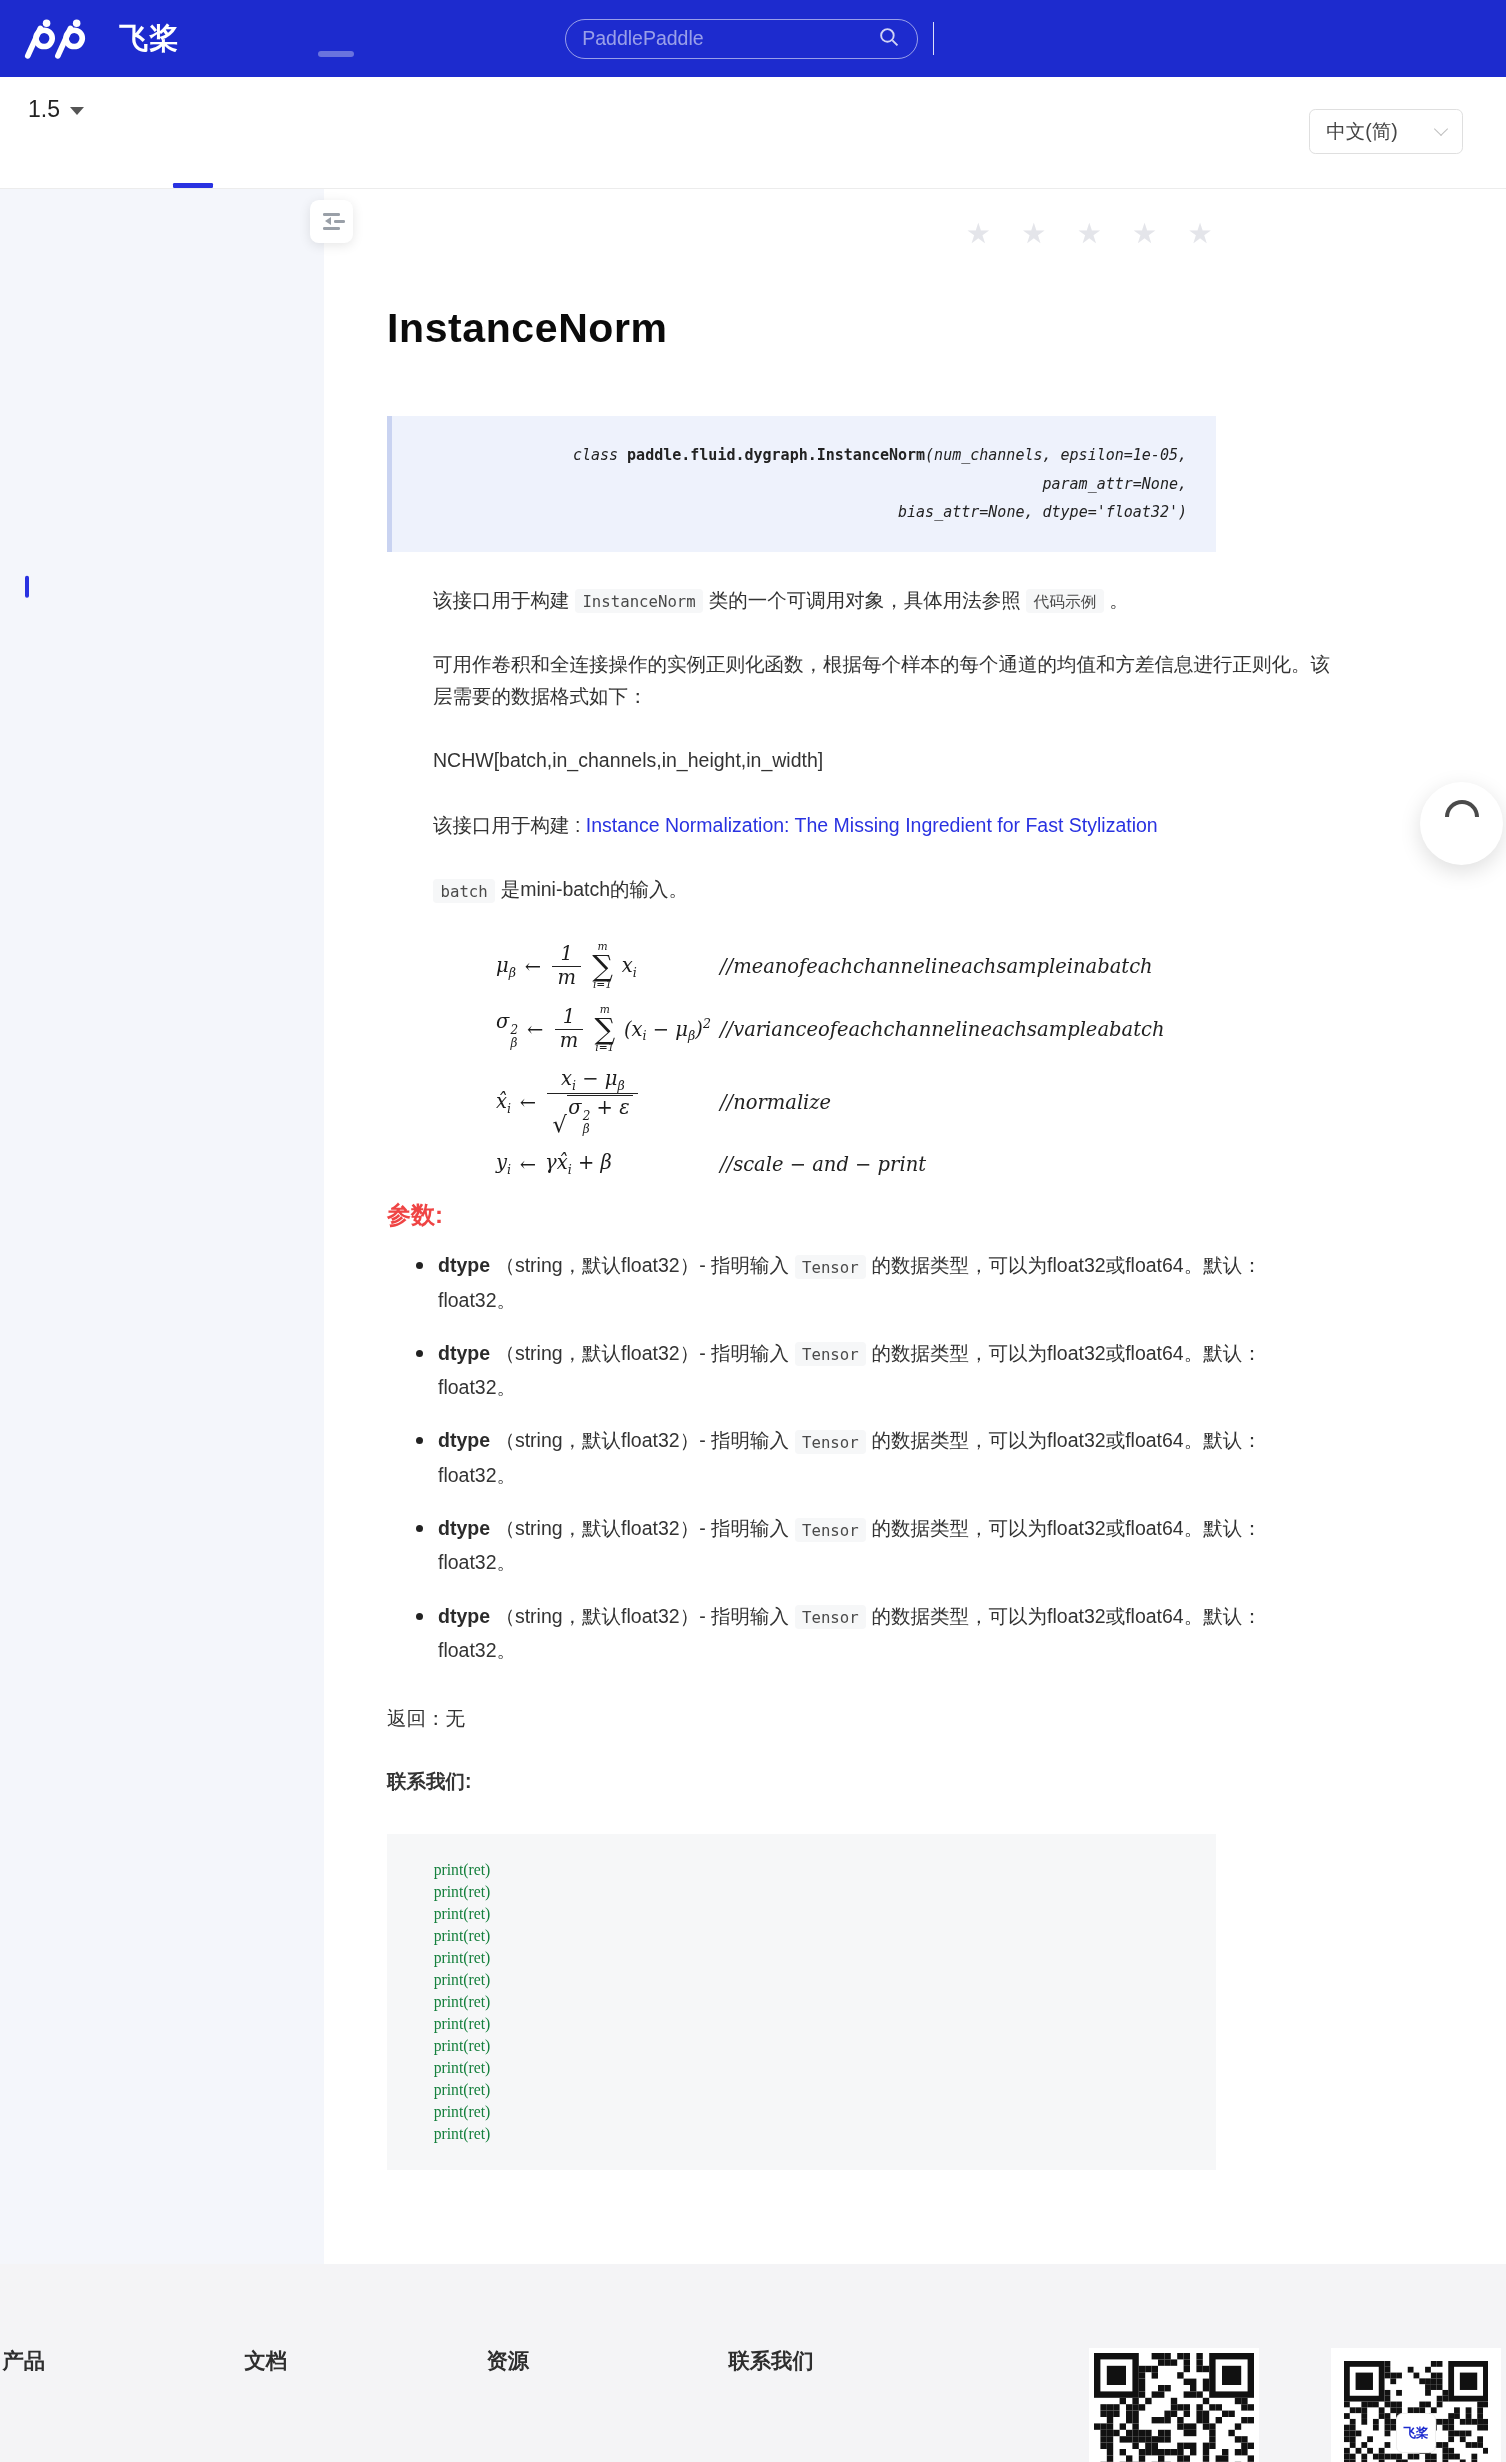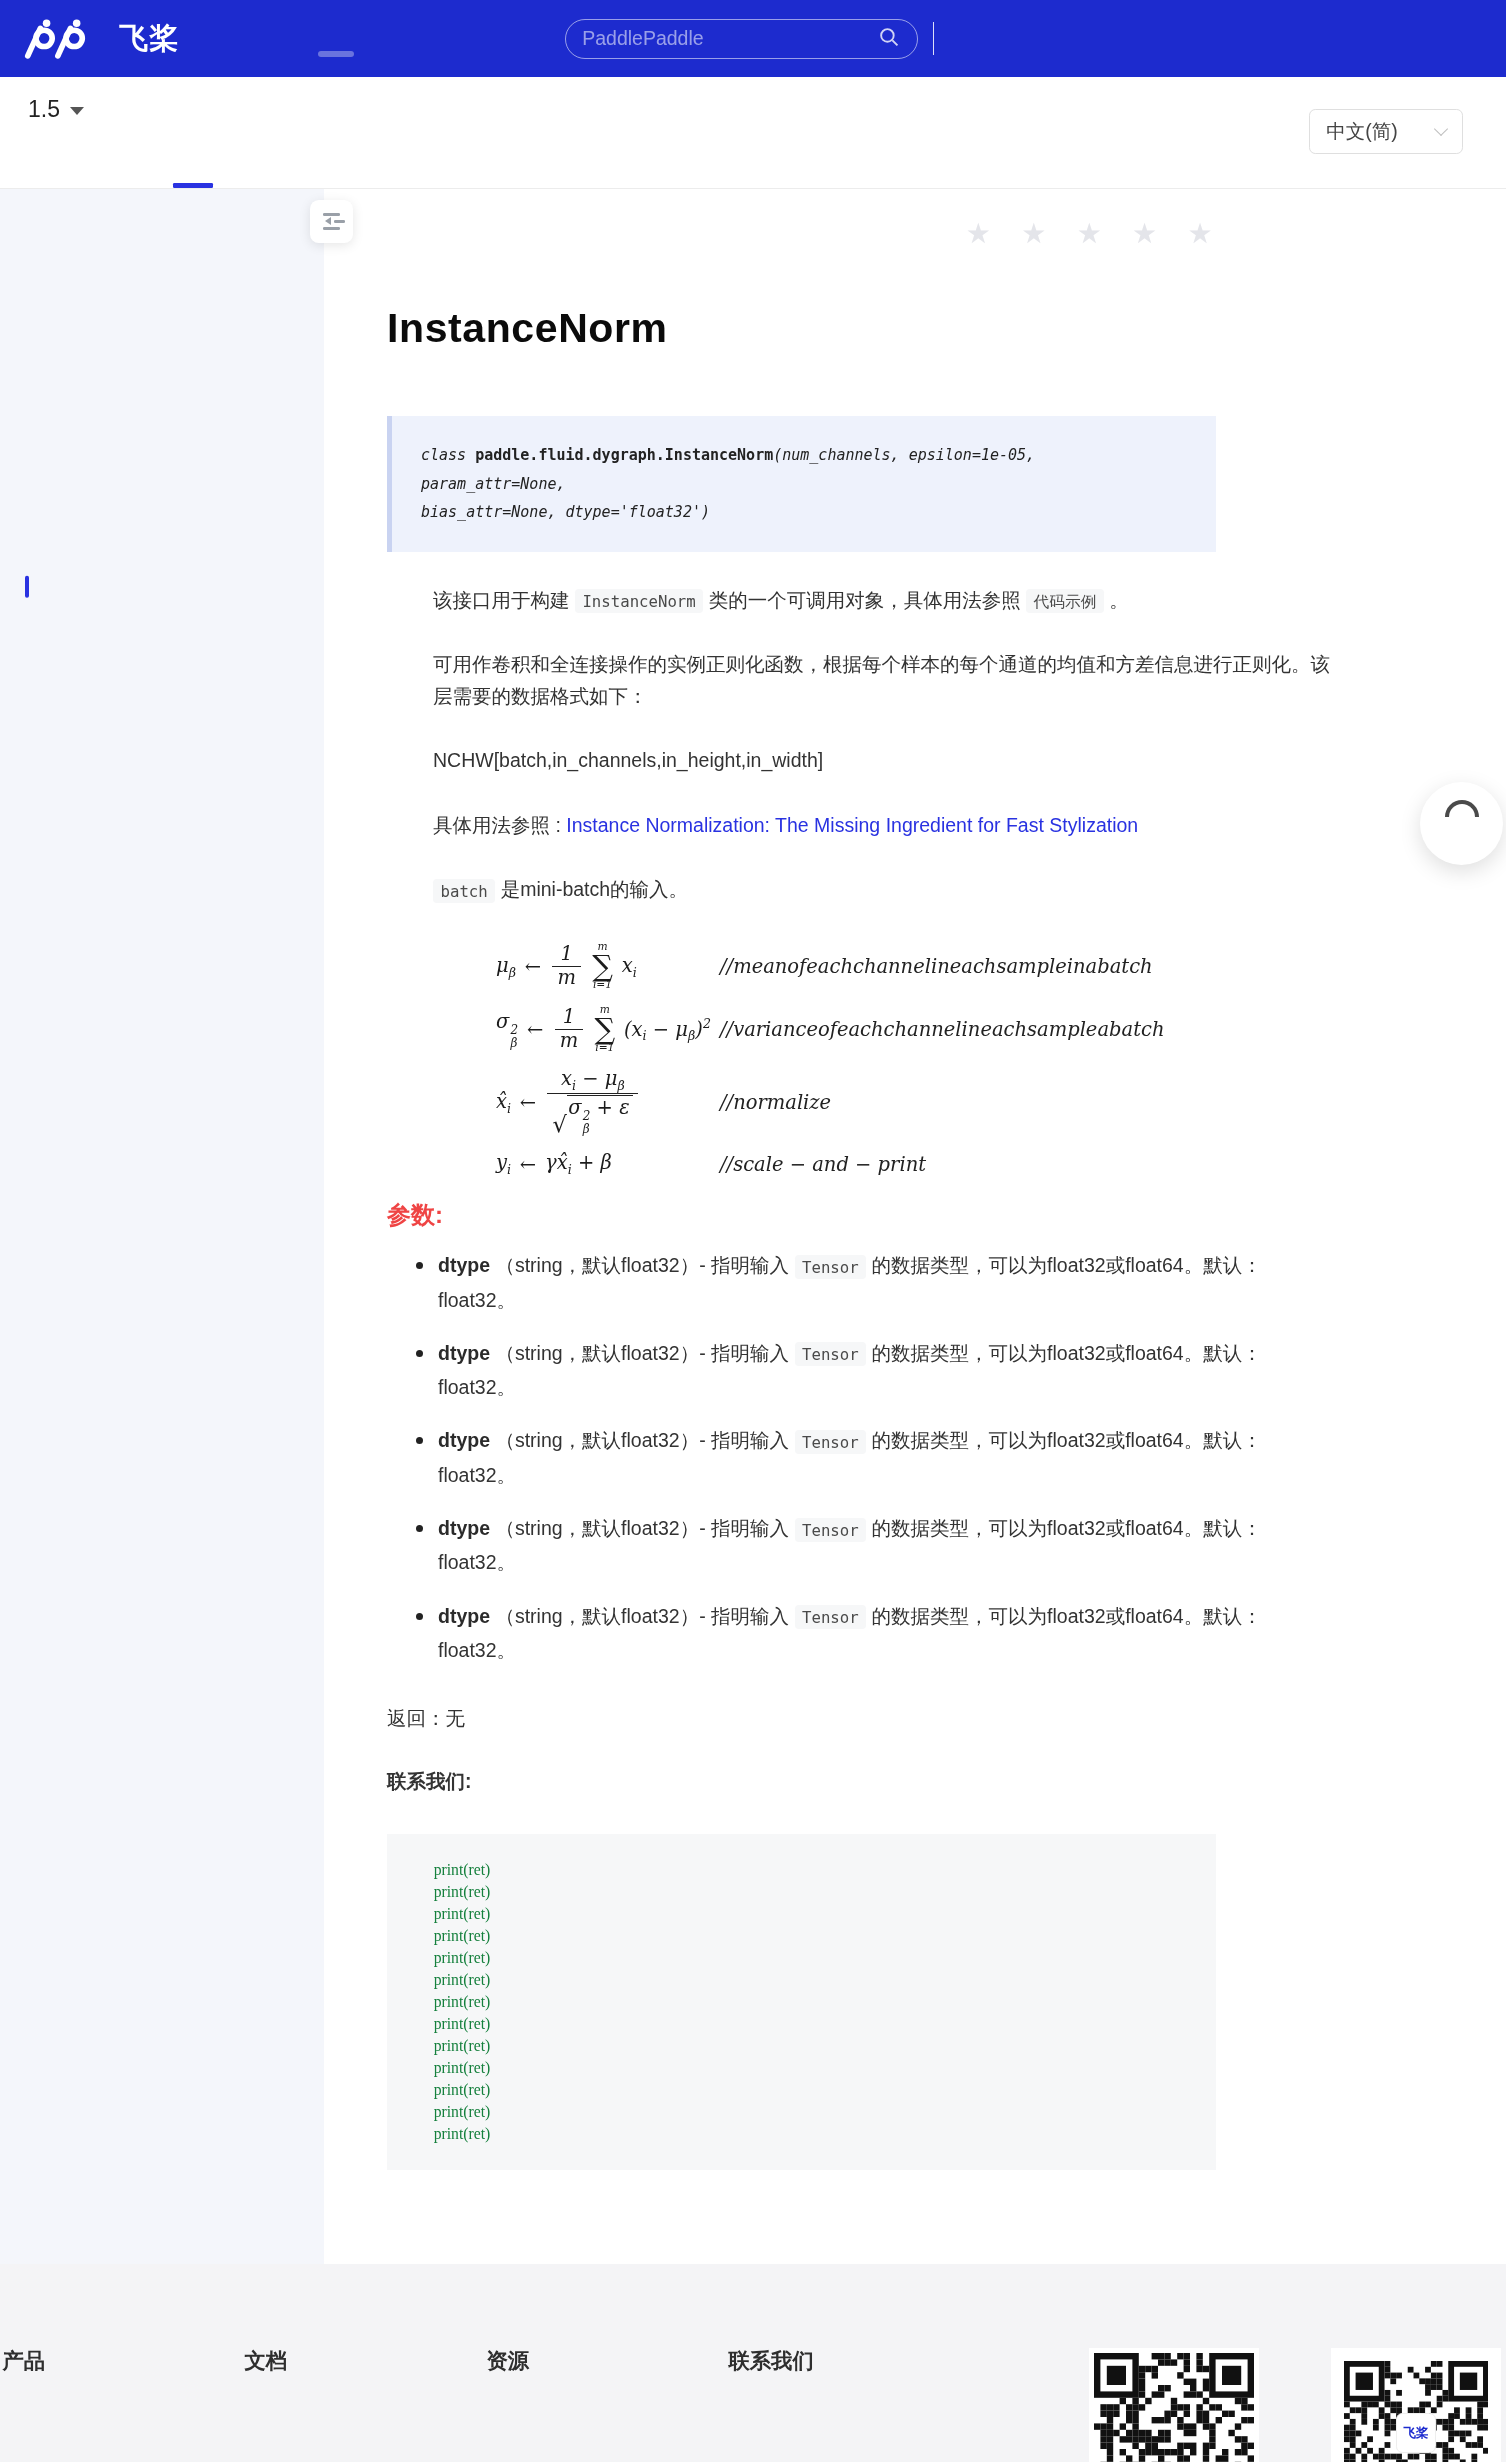--- a/index.html
+++ b/index.html
@@ -54,21 +54,21 @@
 
   .breadcrumb { display:flex; align-items:center; font-size:17.6px; color:#8F8F94; width:910px; }
   .crumb { margin-right:14px; cursor:pointer; white-space:nowrap; }
   .crumb.sep { color:#C6C6CC; cursor:default; margin-right:14px; }
   .crumb:last-child { color:#333; }
   .stars { margin-left:auto; margin-right:73px; letter-spacing:11.3px; font-size:28px; color:#E4E5EA; white-space:nowrap; }
 
   .page-title { margin-top:55px; font-size:41px; font-weight:700; color:#0B0B0B; letter-spacing:0.6px; }
 
   .signature { margin-top:64px; width:829px; background:#EEF2FC; border-left:5.7px solid #C9D3F1;
-     padding:25px 29px; font-family:"DejaVu Sans Mono", monospace; font-size:15px; line-height:1.9; color:#222; }
+     padding:25px 29px; font-family:"DejaVu Sans Mono", monospace; font-size:15px; line-height:1.9; color:#222;text-align:right; }
   .sig-kw { font-style:italic; }
   .sig-name { font-weight:700; }
   .sig-args { font-style:italic; }
 
   .para { margin-top:33px; font-size:19.5px; line-height:1.62; color:#333; width:910px;margin-left:46px; }
   .chip, .seg-chip { font-family:"DejaVu Sans Mono", monospace; font-size:15.7px; background:#F6F7F8; border-radius:3.8px; padding:2.5px 7.5px; color:#4A4A4A; }
   .seg-link { color:#2932E1; cursor:pointer; }
 
   
   .mathblock { margin-top:36px; padding-left:109px; font-family:"DejaVu Serif", serif; font-style:italic; color:#1C1C1C; font-size:19.5px; }
@@ -223,21 +223,21 @@
       <h1 class="page-title">InstanceNorm</h1>
 
       <div class="signature">
         <span class="sig-kw">class </span><span class="sig-name">paddle.fluid.dygraph.InstanceNorm</span><span class="sig-args">(num_channels, epsilon=1e-05, param_attr=None,</span><br>
         <span class="sig-args">bias_attr=None, dtype='float32')</span>
       </div>
 
       <p class="para"><span>该接口用于构建 </span><span class="seg-chip">InstanceNorm</span><span> 类的一个可调用对象，具体用法参照 </span><span class="seg-chip">代码示例</span><span> 。</span></p>
       <p class="para">可用作卷积和全连接操作的实例正则化函数，根据每个样本的每个通道的均值和方差信息进行正则化。该层需要的数据格式如下：</p>
       <p class="para">NCHW[batch,in_channels,in_height,in_width]</p>
-      <p class="para"><span>具体用法参照 : </span><span class="seg-link">Instance Normalization: The Missing Ingredient for Fast Stylization</span></p>
+      <p class="para"><span>该接口用于构建 : </span><span class="seg-link">Instance Normalization: The Missing Ingredient for Fast Stylization</span></p>
       <p class="para"><span class="seg-chip">batch</span><span> 是mini-batch的输入。</span></p>
 
       <div class="mathblock">
         <div class="mrow">
           <span class="formula">
             <span><span>μ</span><sub>β</sub></span>
             <span class="arrow">←</span>
             <span class="frac">
                 <span class="fnum">1</span>
                 <span class="fden">m</span>

